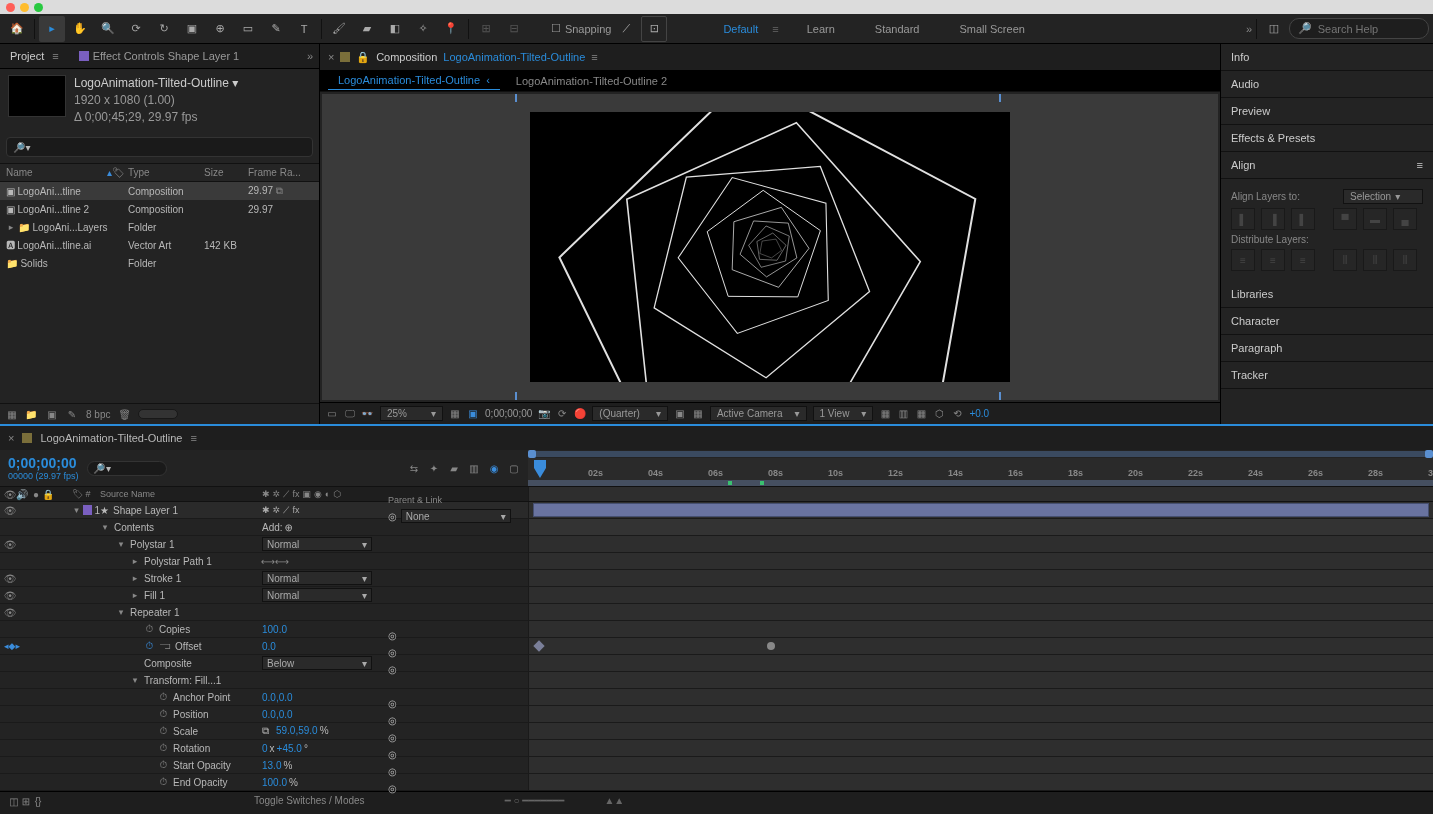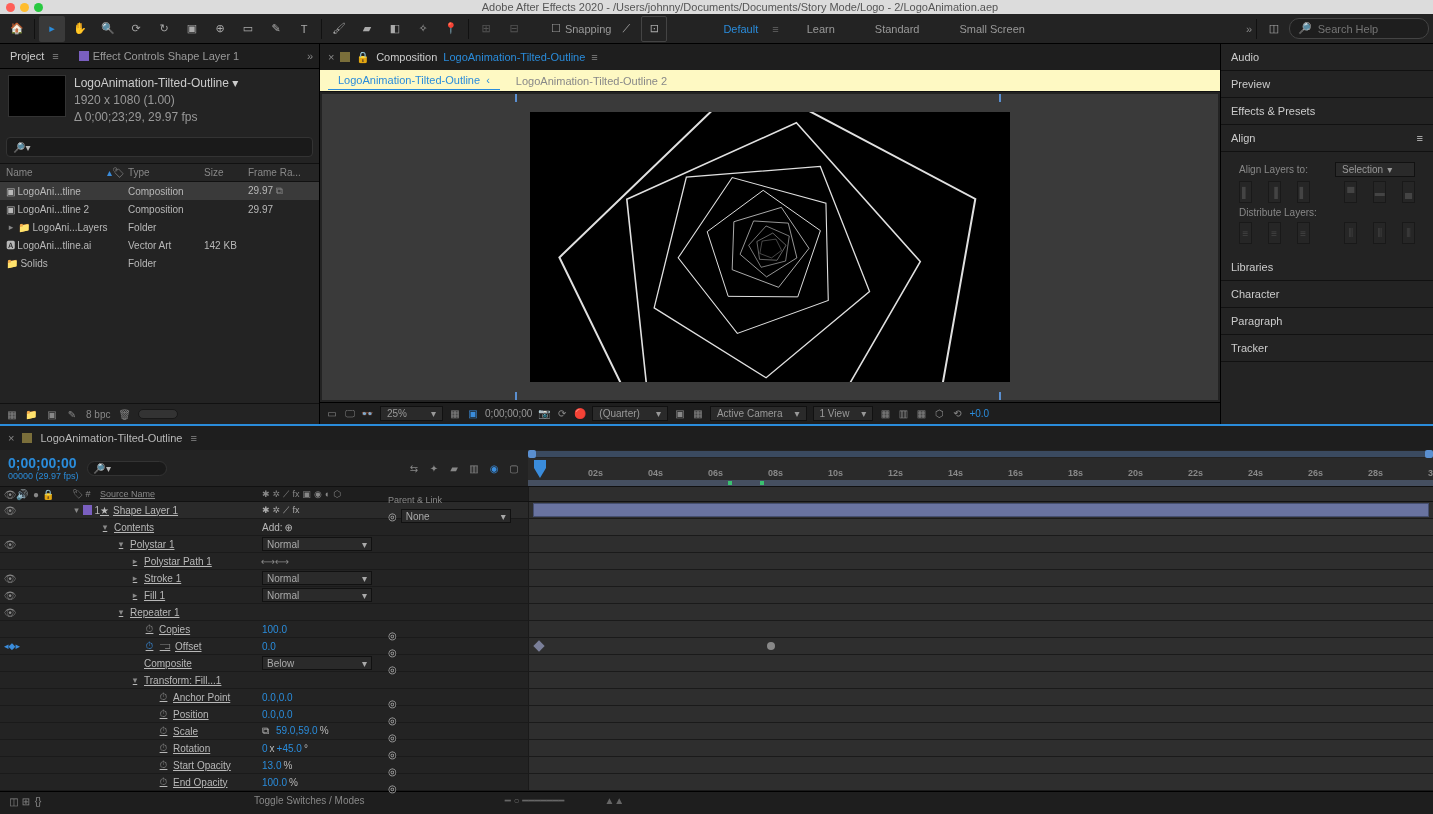--- a/index.html
+++ b/index.html
@@ -36,52 +36,52 @@
 .col-type { width:76px; }
 .col-size { width:44px; }
 .col-fr { width:58px; }
 .proj-row { display:flex; font-size:10px; padding:2px 6px; align-items:center; height:18px;}
 .proj-row.selected { background:#3a3a3a; }
 .color-swatch { width:10px; height:10px; margin-right:4px;}
 .proj-footer { margin-top:auto; display:flex; align-items:center; gap:8px; padding:4px 6px; border-top:1px solid #111; font-size:10px; color:#888;}
 
 .center-panel { flex:1; background:#232323; display:flex; flex-direction:column; border-right:1px solid #000;}
 .comp-tabs { display:flex; background:#1e1e1e; font-size:11px; padding:0 8px; align-items:center; gap:6px; height:26px;}
-.comp-tabs-row2 { display:flex; background:#fef9c3; font-size:11px; padding:0 8px; align-items:center; gap:6px; height:22px; border-bottom:1px solid #111;}
+.comp-tabs-row2 { display:flex; background:#000000; font-size:11px; padding:0 8px; align-items:center; gap:6px; height:22px; border-bottom:1px solid #111;}
 .comp-tab { padding:3px 10px; color:#888; cursor:pointer;}
 .comp-tab.active { color:#2a8cdb; border-bottom:1px solid #2a8cdb;}
 .viewer { flex:1; background:#3a3a3a; position:relative; display:flex; align-items:center; justify-content:center; margin:2px;}
 .canvas { width:480px; height:270px; background:#000; position:relative; overflow:hidden;}
 .work-area-marker { position:absolute; top:0; width:2px; height:8px; background:#5a8fd0;}
 .viewer-footer { height:22px; background:#1e1e1e; display:flex; align-items:center; gap:6px; padding:0 6px; font-size:10px; color:#999; border-top:1px solid #000;}
 .dropdown { background:#2a2a2a; padding:1px 6px; border:1px solid #111; font-size:10px; color:#999; display:flex; align-items:center; gap:4px;}
 .exposure-val { color:#2a8cdb;}
 
 .right-panel { width:212px; background:#232323; display:flex; flex-direction:column;}
 .rp-section { padding:7px 10px; border-bottom:1px solid #111; font-size:11px; color:#ccc; cursor:pointer; display:flex; align-items:center; justify-content:space-between;}
 .align-body { padding:6px 10px; font-size:10px; color:#888;}
-.align-row { display:flex; align-items:center; gap:16px; margin:4px 8px;}
+.align-row { display:flex; align-items:center; gap:6px; margin:4px 0;}
 .align-btn { width:24px; height:22px; background:#2a2a2a; border:1px solid #111; display:flex; align-items:center; justify-content:center; color:#666; opacity:0.5;}
 
 .timeline-panel { background:#232323; border-top:2px solid #2a8cdb; flex:1;}
 .tl-tabs { display:flex; background:#1e1e1e; padding:4px 8px; font-size:11px; align-items:center; gap:8px; height:24px;}
 .tl-header { display:flex; background:#232323; height:36px; }
 .tl-left-header { width:528px; display:flex; align-items:center; gap:8px; padding:0 8px;}
 .timecode { color:#2a8cdb; font-size:14px; font-weight:600;}
 .timecode-sub { color:#2a8cdb; font-size:9px;}
 .tl-search { background:#1a1a1a; border:1px solid #333; border-radius:10px; padding:1px 6px; font-size:10px; width:80px;}
 .tl-ruler-area { flex:1; position:relative;font-weight:bold;}
 .tl-ruler { height:22px; background:#2a2a2a; position:relative; display:flex; align-items:flex-end; font-size:9px; color:#888;}
 .tl-tick { position:absolute; bottom:0; }
 
 .layer-header { display:flex; background:#1e1e1e; font-size:9px; color:#888; border-top:1px solid #111; border-bottom:1px solid #111; height:16px; align-items:center;}
 .layer-row { display:flex; font-size:10px; align-items:center; height:17px; border-bottom:1px solid #1a1a1a;}
 .lr-switches { width:70px; display:flex; padding:0 4px; gap:1px;}
 .lr-index-col { width:30px; display:flex; align-items:center; gap:2px; padding-left:2px;}
-.lr-name { width:160px; display:flex; align-items:center; gap:4px;text-decoration:underline;}
+.lr-name { width:160px; display:flex; align-items:center; gap:4px;}
 .lr-modes { width:128px; display:flex; gap:2px; padding:0 2px;}
 .lr-parent { width:140px; display:flex; align-items:center; gap:4px;margin-top:12px;}
 .lr-track { flex:1; background:#2e2e2e; position:relative; height:100%; border-left:1px solid #1a1a1a;}
 .layer-bar { position:absolute; top:1px; bottom:1px; background:#6973a0; border:1px solid #454f70;}
 .prop-val { color:#2a8cdb; }
 .stopwatch { width:11px; height:11px; display:inline-flex; align-items:center; justify-content:center; color:#888;}
 .indent0 { padding-left:0px;}
 .indent1 { padding-left:16px;}
 .indent2 { padding-left:30px;}
 .indent3 { padding-left:44px;}
@@ -95,21 +95,20 @@
 </style>
 </head>
 <body>
 
 <div class="mac-titlebar">
   <div class="mac-dots">
     <div class="mac-dot" style="background:#ff5f57"></div>
     <div class="mac-dot" style="background:#ffbd2e"></div>
     <div class="mac-dot" style="background:#28c940"></div>
   </div>
-  <div class="mac-title">Adobe After Effects 2020 - /Users/johnny/Documents/Documents/Story Mode/Logo - 2/LogoAnimation.aep</div>
 </div>
 
 <div class="toolbar">
   <div class="tool-btn">🏠</div>
   <div class="tool-sep"></div>
   <div class="tool-btn active">▸</div>
   <div class="tool-btn">✋</div>
   <div class="tool-btn">🔍</div>
   <div class="tool-btn">⟳</div>
   <div class="tool-btn">↻</div>
@@ -165,21 +164,21 @@
         <span style="width:10px;height:10px;background:#7a5fc0;display:inline-block"></span>
         <span>Effect Controls Shape Layer 1</span>
       </div>
       <div style="margin-left:auto;color:#888;padding:6px">»</div>
     </div>
     <div class="proj-header">
       <div class="proj-thumb"></div>
       <div class="proj-info">
         <div class="proj-title"><span>LogoAnimation-Tilted-Outline</span> ▾</div>
         <div>1920 x 1080 (1.00)</div>
-        <div>Δ 0;00;23;29, 29.97 fps</div>
+        <div>Δ 0;00;45;29, 29.97 fps</div>
       </div>
     </div>
     <div class="proj-search">
       <span style="font-size:10px">🔎▾</span>
     </div>
     <div class="proj-table-head">
       <div class="col-name">
           <span>Name</span>
           <span class="sort-arrow" style="margin-left:auto">▴</span>
         </div>
@@ -302,20 +301,21 @@
       <span class="small-icon">▦</span>
       <span class="small-icon">▥</span>
       <span class="small-icon">▦</span>
       <span class="small-icon">⬡</span>
       <span class="small-icon">⟲</span>
       <span class="exposure-val">+0.0</span>
     </div>
   </div>
 
   <div class="right-panel">
+    <div class="rp-section">Info</div>
     <div class="rp-section">Audio</div>
     <div class="rp-section">Preview</div>
     <div class="rp-section">Effects &amp; Presets</div>
     <div class="rp-section">
         <span>Align</span>
         <span>≡</span>
       </div>
     <div class="align-body">
       <div class="align-row">
           <span>Align Layers to:</span>

